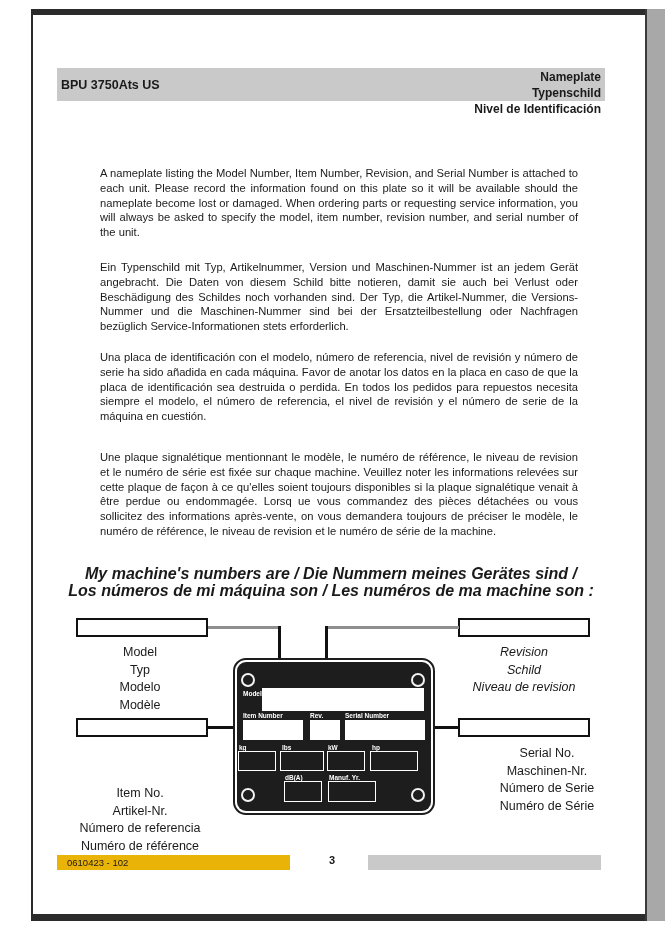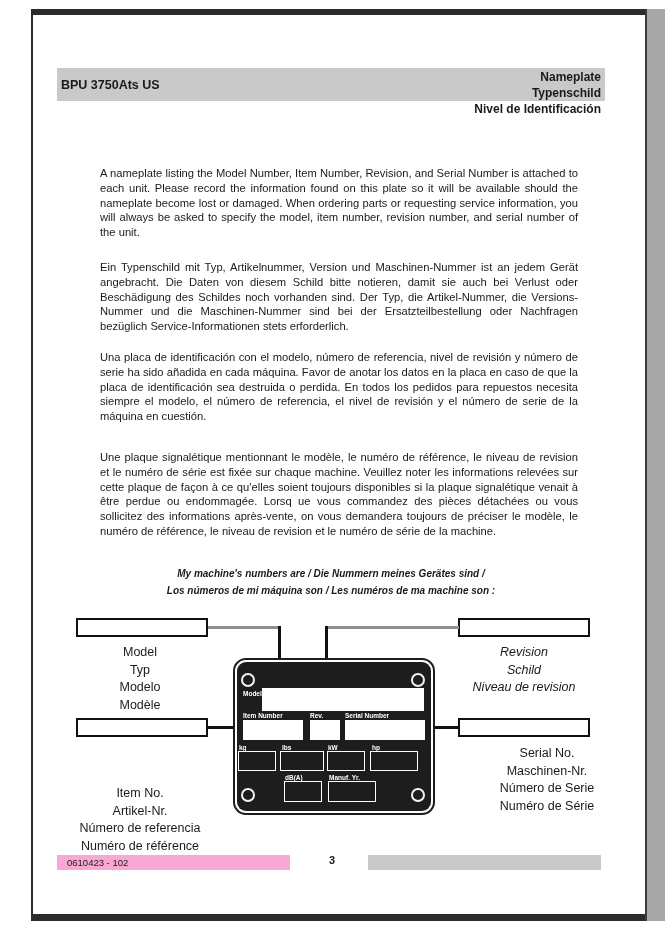--- a/index.html
+++ b/index.html
@@ -20,21 +20,21 @@
   .bar-titles { text-align:right; font-weight:bold; font-size:12px; line-height:16px; padding:1px 4px 0 0; }
   .sub-titles { position:absolute; left:57px; top:101px; width:548px; text-align:right; font-weight:bold;
                 font-size:12px; line-height:16px; padding-right:4px; }
 
   
   .para { position:absolute; left:100px; width:478px; text-align:justify; font-size:11.2px; line-height:14.8px; }
   .para-en { top:166px; } .para-de { top:260px; } .para-es { top:350px; } .para-fr { top:450px; }
 
   
   .prompt { position:absolute; left:57px; top:566px; width:548px; text-align:center;
-            font-weight:bold; font-style:italic; font-size:10px; line-height:16.5px; }
+            font-weight:bold; font-style:italic; font-size:16px; line-height:16.5px; }
 
   
   .wbox { position:absolute; width:132px; height:19px; border:2px solid #111; background:#fff; }
   .wbox-model    { left:76px;  top:618px; }
   .wbox-revision { left:458px; top:618px; }
   .wbox-item     { left:76px;  top:718px; }
   .wbox-serial   { left:458px; top:718px; }
 
   
   .lstack { position:absolute; width:180px; text-align:center; font-size:12.5px; line-height:17.5px; }
@@ -76,21 +76,21 @@
   .pl-kg { left:2px; top:82px; } .pl-lbs { left:45px; top:82px; } .pl-kw { left:91px; top:82px; } .pl-hp { left:135px; top:82px; }
   .pb-1 { left:1px; top:89px; width:38px; height:20px; }
   .pb-2 { left:43px; top:89px; width:44px; height:20px; }
   .pb-3 { left:90px; top:89px; width:38px; height:20px; }
   .pb-4 { left:133px; top:89px; width:48px; height:20px; }
   .pl-db { left:48px; top:112px; } .pl-yr { left:92px; top:112px; }
   .pb-5 { left:47px; top:119px; width:38px; height:21px; }
   .pb-6 { left:91px; top:119px; width:48px; height:21px; }
 
   
-  .footer-left  { position:absolute; left:57px;  top:855px; width:233px; height:15px; background:#f9a8d4;
+  .footer-left  { position:absolute; left:57px;  top:855px; width:233px; height:15px; background:#eab308;
                   font-size:9.5px; line-height:15px; padding-left:10px; }
   .footer-page  { position:absolute; left:302px; top:854px; width:60px; text-align:center;
                   font-weight:bold; font-size:11px; }
   .footer-right { position:absolute; left:368px; top:855px; width:233px; height:15px; background:#c9c9c9; }
 </style>
 </head>
 <body>
 
 <div class="canvas">
 

